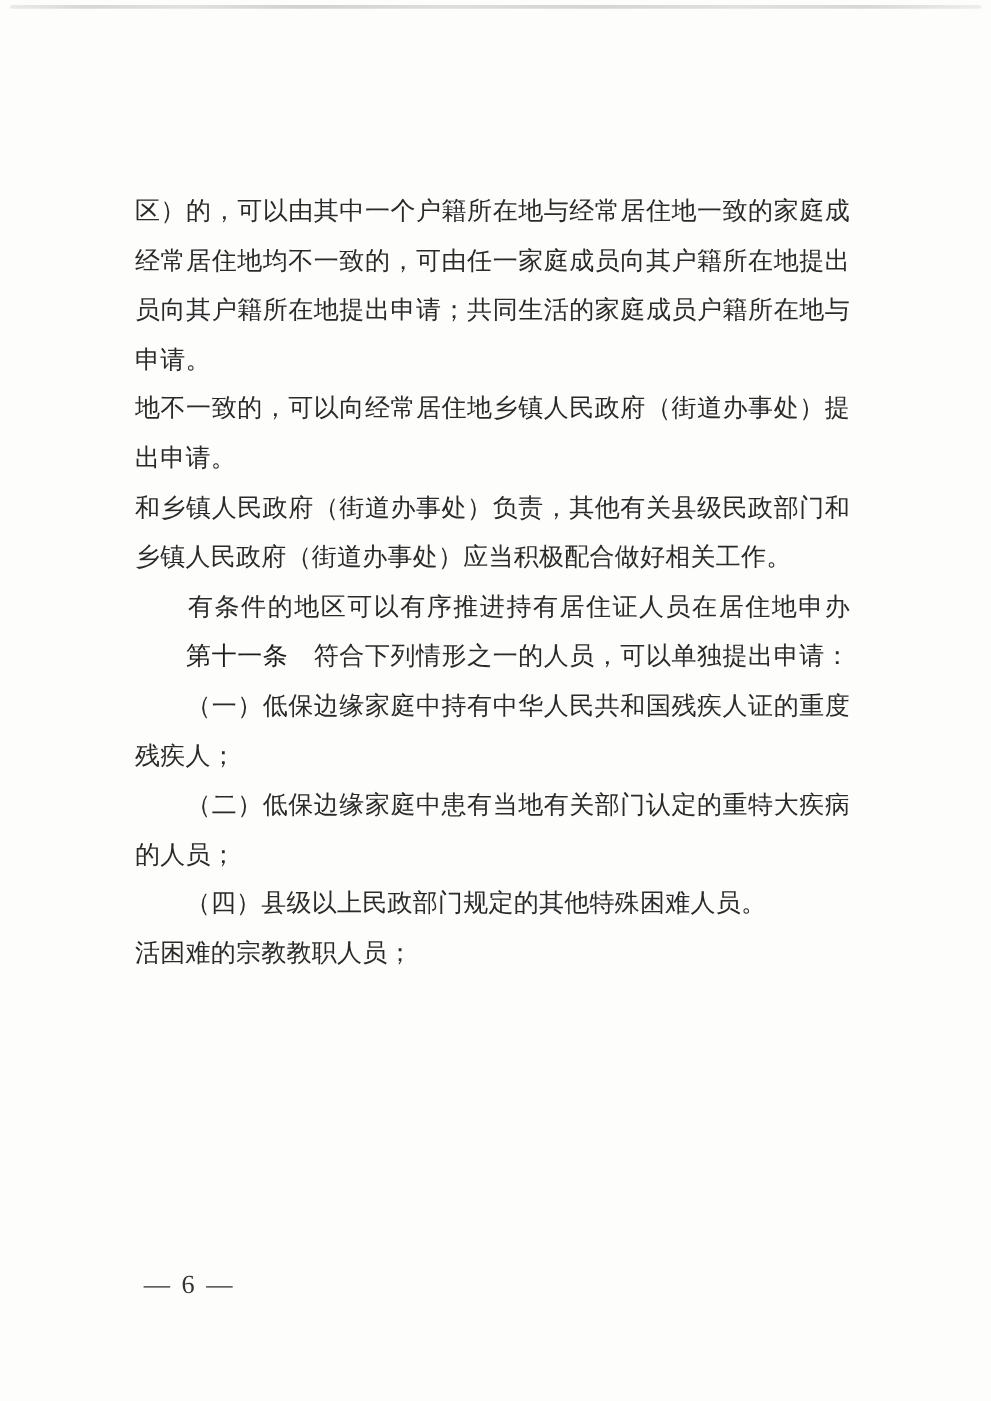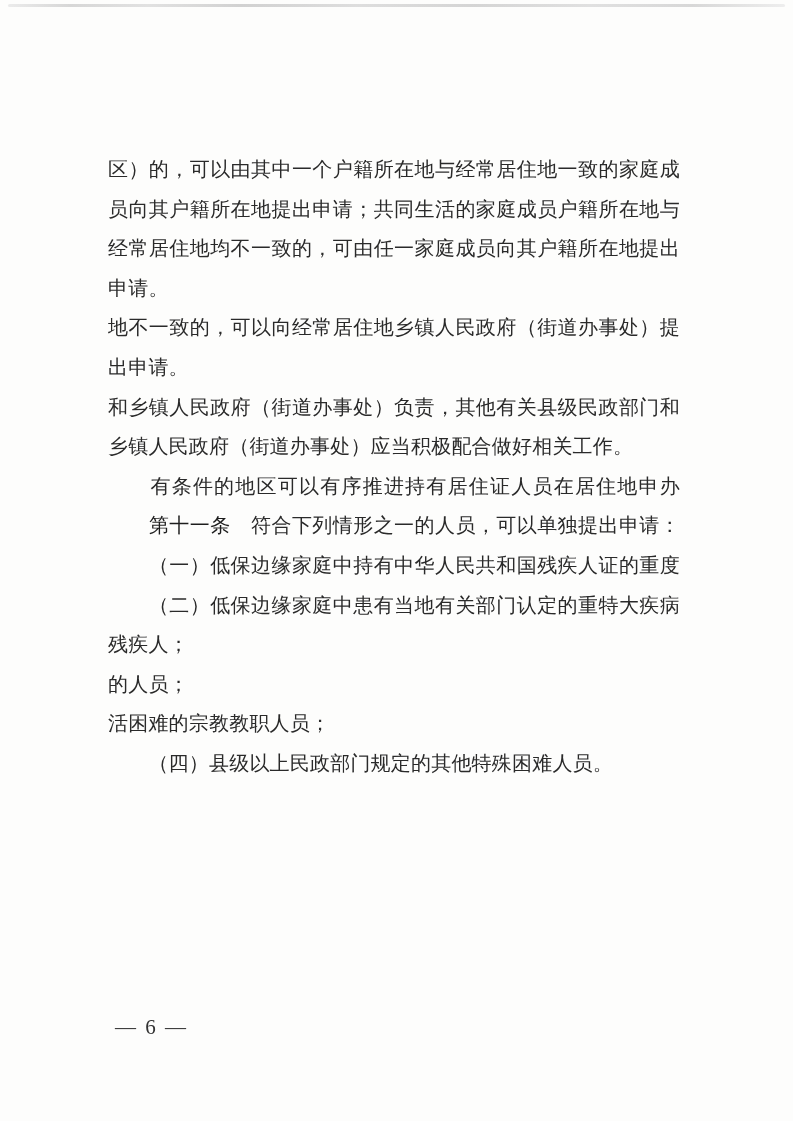--- a/index.html
+++ b/index.html
@@ -66,30 +66,30 @@
     line-height: 30px;
   }
 </style>
 </head>
 <body>
 
 <div class="page">
   <div class="scan-line"></div>
   <div class="doc-body">
       <div class="line fill"><span>区）的，可以由其中一个户籍所在地与经常居住地一致的家庭成</span></div>
+      <div class="line fill"><span>经常居住地均不一致的，可由任一家庭成员向其户籍所在地提出</span></div>
       <div class="line fill"><span>员向其户籍所在地提出申请；共同生活的家庭成员户籍所在地与</span></div>
-      <div class="line fill"><span>经常居住地均不一致的，可由任一家庭成员向其户籍所在地提出</span></div>
       <div class="line"><span>申请。</span></div>
       <div class="line fill"><span>地不一致的，可以向经常居住地乡镇人民政府（街道办事处）提</span></div>
       <div class="line"><span>出申请。</span></div>
       <div class="line fill"><span>和乡镇人民政府（街道办事处）负责，其他有关县级民政部门和</span></div>
       <div class="line"><span>乡镇人民政府（街道办事处）应当积极配合做好相关工作。</span></div>
       <div class="line fill"><span>　　有条件的地区可以有序推进持有居住证人员在居住地申办</span></div>
       <div class="line fill"><span>　　</span><span class="bold">第十一条</span><span>　符合下列情形之一的人员，可以单独提出申请：</span></div>
       <div class="line fill"><span>　　（一）低保边缘家庭中持有中华人民共和国残疾人证的重度</span></div>
+      <div class="line"><span>残疾人；</span></div>
       <div class="line fill"><span>　　（二）低保边缘家庭中患有当地有关部门认定的重特大疾病</span></div>
-      <div class="line"><span>残疾人；</span></div>
       <div class="line"><span>的人员；</span></div>
+      <div class="line"><span>　　（四）县级以上民政部门规定的其他特殊困难人员。</span></div>
       <div class="line"><span>活困难的宗教教职人员；</span></div>
-      <div class="line"><span>　　（四）县级以上民政部门规定的其他特殊困难人员。</span></div>
     </div>
   <div class="footer">— 6 —</div>
 </div>
 
 </body></html>

